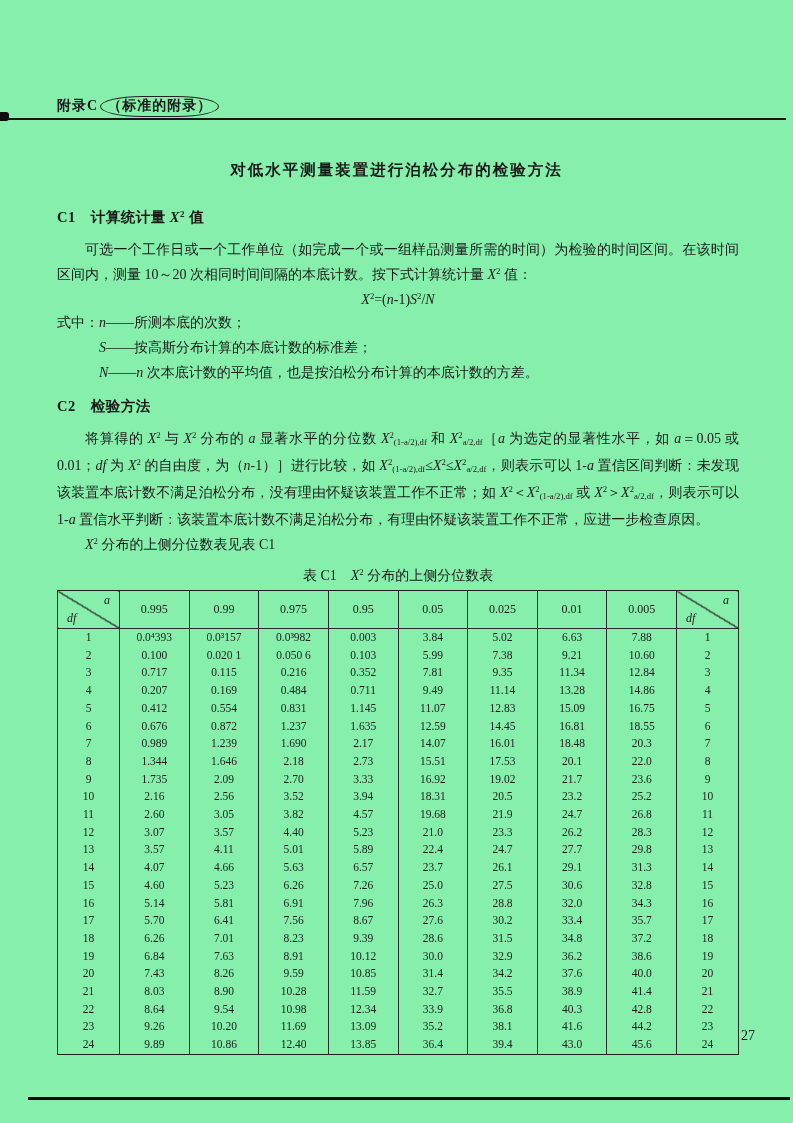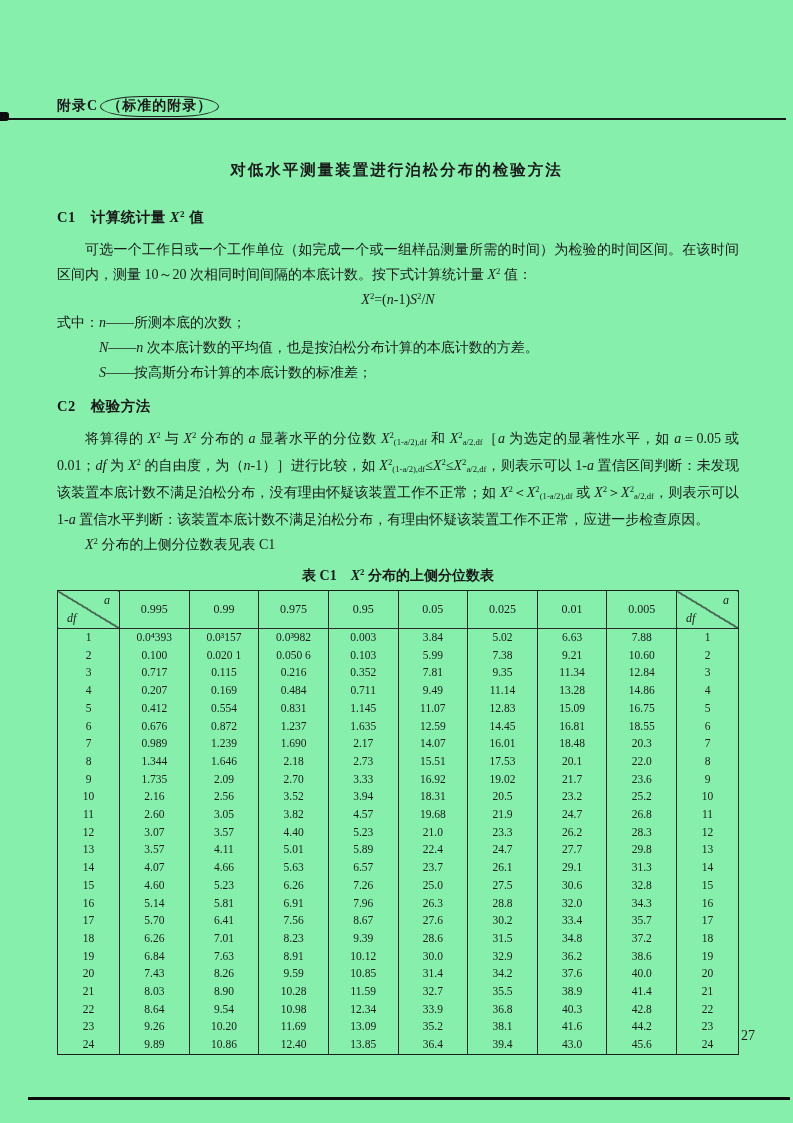--- a/index.html
+++ b/index.html
@@ -46,21 +46,21 @@
   .rich { white-space: pre-wrap; }
   .para { font-size: 14px; line-height: 25px; }
   .indent { text-indent: 2em; }
   .justify { text-align: justify; }
   .formula { font-size: 14px; text-align: center; margin: 3px 0 2px 0; }
   .where { font-size: 14px; line-height: 25px; }
   .indent3 { padding-left: 42px; }
   .it { font-style: italic; }
   .sup { font-size: 0.62em; position: relative; top: -0.55em; }
   .sub { font-size: 0.62em; position: relative; top: 0.28em; }
-  .table-caption { text-align: center; font-size: 14px; font-weight: bold; margin: 8px 0 5px 0; }
+  .table-caption { text-align: center; font-size: 14px; font-weight: normal; margin: 8px 0 5px 0; }
   table.chi {
     width: 100%;
     border-collapse: collapse;
     border: 1.6px solid #1e1e1e;
     font-size: 11.5px;
     table-layout: fixed;
   }
   table.chi th, table.chi td {
     border-left: 1px solid #2a2a2a;
     border-right: 1px solid #2a2a2a;
@@ -94,22 +94,22 @@
   <div class="header-rule"></div>
 
   <h1 class="doc-title">对低水平测量装置进行泊松分布的检验方法</h1>
 
   <div class="content">
 
     <h2 class="sec-heading rich"><span>C1　计算统计量 </span><span class="it">X</span><span class="sup">2</span><span> 值</span></h2>
     <p class="para rich indent justify"><span>可选一个工作日或一个工作单位（如完成一个或一组样品测量所需的时间）为检验的时间区间。在该时间区间内，测量 10～20 次相同时间间隔的本底计数。按下式计算统计量 </span><span class="it">X</span><span class="sup">2</span><span> 值：</span></p>
     <div class="formula rich"><span class="it">X</span><span class="sup">2</span><span>=(</span><span class="it">n</span><span>-1)</span><span class="it">S</span><span class="sup">2</span><span>/</span><span class="it">N</span></div>
     <p class="where rich"><span>式中：</span><span class="it">n</span><span>——所测本底的次数；</span></p>
+    <p class="where rich indent3"><span class="it">S</span><span>——按高斯分布计算的本底计数的标准差；</span></p>
     <p class="where rich indent3"><span class="it">N</span><span>——</span><span class="it">n</span><span> 次本底计数的平均值，也是按泊松分布计算的本底计数的方差。</span></p>
-    <p class="where rich indent3"><span class="it">S</span><span>——按高斯分布计算的本底计数的标准差；</span></p>
 
     <h2 class="sec-heading rich"><span>C2　检验方法</span></h2>
     <p class="para rich indent justify"><span>将算得的 </span><span class="it">X</span><span class="sup">2</span><span> 与 </span><span class="it">X</span><span class="sup">2</span><span> 分布的 </span><span class="it">a</span><span> 显著水平的分位数 </span><span class="it">X</span><span class="sup">2</span><span class="sub">(1-a/2),df</span><span> 和 </span><span class="it">X</span><span class="sup">2</span><span class="sub">a/2,df</span><span>［</span><span class="it">a</span><span> 为选定的显著性水平，如 </span><span class="it">a</span><span>＝0.05 或 0.01；</span><span class="it">df</span><span> 为 </span><span class="it">X</span><span class="sup">2</span><span> 的自由度，为（</span><span class="it">n</span><span>-1）］进行比较，如 </span><span class="it">X</span><span class="sup">2</span><span class="sub">(1-a/2),df</span><span>≤</span><span class="it">X</span><span class="sup">2</span><span>≤</span><span class="it">X</span><span class="sup">2</span><span class="sub">a/2,df</span><span>，则表示可以 1-</span><span class="it">a</span><span> 置信区间判断：未发现该装置本底计数不满足泊松分布，没有理由怀疑该装置工作不正常；如 </span><span class="it">X</span><span class="sup">2</span><span>＜</span><span class="it">X</span><span class="sup">2</span><span class="sub">(1-a/2),df</span><span> 或 </span><span class="it">X</span><span class="sup">2</span><span>＞</span><span class="it">X</span><span class="sup">2</span><span class="sub">a/2,df</span><span>，则表示可以 1-</span><span class="it">a</span><span> 置信水平判断：该装置本底计数不满足泊松分布，有理由怀疑该装置工作不正常，应进一步检查原因。</span></p>
     <p class="para rich indent"><span class="it">X</span><span class="sup">2</span><span> 分布的上侧分位数表见表 C1</span></p>
 
     <div class="table-caption rich"><span>表 C1　</span><span class="it">X</span><span class="sup">2</span><span> 分布的上侧分位数表</span></div>
 
     <table class="chi">
       <thead>
         <tr>

